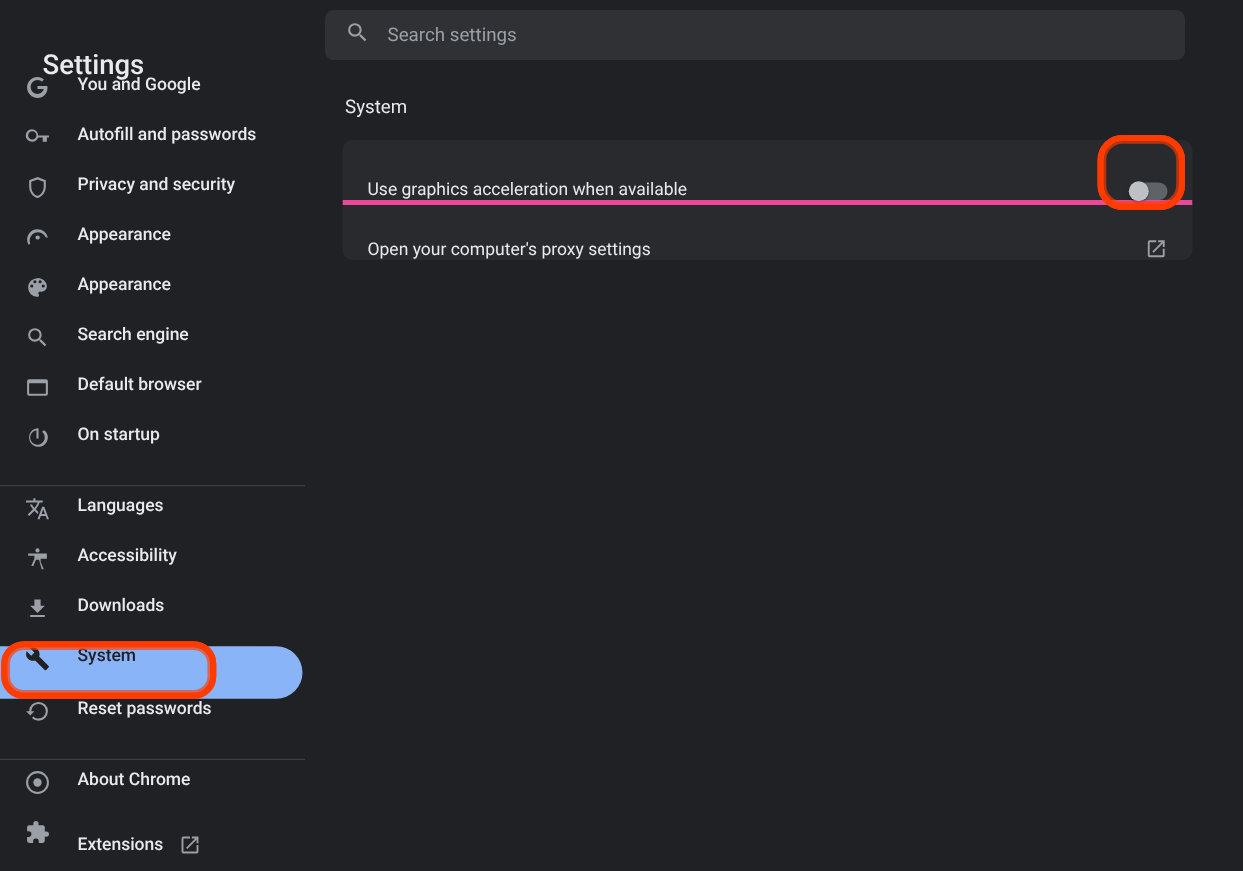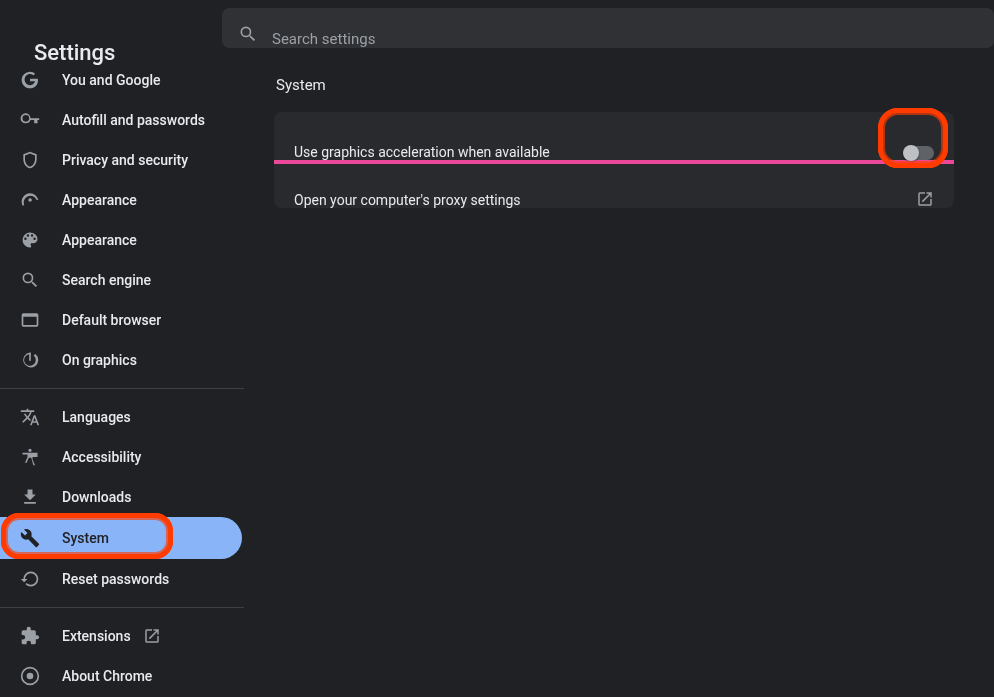--- a/index.html
+++ b/index.html
@@ -1,26 +1,26 @@
 <!DOCTYPE html>
 <html><head>
   <meta charset="utf-8">
   <style>
     * { margin:0; padding:0; box-sizing:border-box; font-family:Roboto,"Segoe UI",Arial,sans-serif; -webkit-font-smoothing:antialiased; }
     body { width:994px; height:697px; background:#202124; color:#e8eaed; overflow:hidden; position:relative; }
     .header { height:56px; display:flex; align-items:center; }
     .header-left { display:flex; align-items:center; gap:18px; padding-left:16px; width:260px; }
     .app-title { font-size:22px; font-weight:500; color:#e8eaed;margin-top:48px; }
     .search-wrap { flex:1; display:flex; justify-content:flex-start; }
-    .search { width:772px; height:40px; background:#303134; border-radius:7px; display:flex; align-items:flex-end; padding:0 16px; gap:14px; }
+    .search { width:688px; height:40px; background:#303134; border-radius:7px; display:flex; align-items:center; padding:0 16px; gap:14px; }
     .search input { flex:1; background:transparent; border:none; outline:none; color:#e8eaed; font-size:15px; }
     .search input::placeholder { color:#9aa0a6; }
     .layout { display:flex; height:calc(697px - 56px); }
     .sidebar { width:244px; padding-top:4px; }
-    .nav-item { height:40px; display:flex; align-items:center; padding-left:20px; gap:22px; font-size:14px; font-weight:500; color:#e8eaed; cursor:pointer; border-top-right-radius:20px; border-bottom-right-radius:20px; margin-right:4px; }
+    .nav-item { height:40px; display:flex; padding-left:20px; gap:22px; font-size:14px; font-weight:500; color:#e8eaed; cursor:pointer; border-top-right-radius:20px; border-bottom-right-radius:20px; margin-right:4px; }
     .nav-item.active { background:#8ab4f8; color:#202124; border-top-right-radius:22px; border-bottom-right-radius:22px; margin-right:2px; height:42px; }
     .nav-item .icon { width:20px; height:20px; display:flex; align-items:center; justify-content:center; flex-shrink:0; }
     .nav-item svg { width:20px; height:20px; fill:#9aa0a6; }
     .nav-item.active svg { fill:#202124; }
     .nav-sep { height:1px; background:#3c4043; margin:8px 0 8px 0; }
     .ext-row { display:flex; align-items:center; gap:12px; }
     .main { flex:1; padding:20px 36px 0 30px; }
     .section-title { font-size:15px; font-weight:400; color:#e8eaed; margin-bottom:18px; padding-left:2px; }
     .card { background:#292a2d; border-radius:8px; overflow:hidden; width:680px; }
     .card-row { height:48px; display:flex; align-items:flex-end; justify-content:space-between; padding:0 20px; font-size:14px; color:#e8eaed; cursor:pointer; }
@@ -119,21 +119,21 @@
           </svg>
         </span>
       <span>Default browser</span>
     </div>
     <div class="nav-item">
       <span class="icon">
           <svg viewBox="0 0 24 24">
             <path d="M13 3h-2v10h2V3zm4.83 2.17l-1.42 1.42A7 7 0 1112 5v-2a9 9 0 106.83 2.17z"></path>
           </svg>
         </span>
-      <span>On graphics</span>
+      <span>On startup</span>
     </div>
 
     <div class="nav-sep"></div>
 
     <div class="nav-item">
       <span class="icon">
           <svg viewBox="0 0 24 24">
             <path d="M12.87 15.07l-2.54-2.51.03-.03A17.52 17.52 0 0014.07 6H17V4h-7V2H8v2H1v2h11.17C11.5 7.92 10.44 9.75 9 11.35 8.07 10.32 7.3 9.19 6.69 8H4.69c.73 1.63 1.73 3.17 2.98 4.56L2.58 17.58 4 19l5-5 3.11 3.11.76-2.04zM18.5 10h-2L12 22h2l1.12-3h4.75L21 22h2l-4.5-12zm-2.62 7l1.62-4.33L19.12 17h-3.24z"></path>
           </svg>
         </span>
@@ -167,41 +167,41 @@
       <span class="icon">
           <svg viewBox="0 0 24 24">
             <path d="M13 3a9 9 0 00-9 9H1l3.89 3.89.07.14L9 12H6a7 7 0 117 7c-1.93 0-3.68-.79-4.94-2.06l-1.42 1.42A8.95 8.95 0 0013 21a9 9 0 000-18z"></path>
           </svg>
         </span>
       <span>Reset passwords</span>
     </div>
 
     <div class="nav-sep"></div>
 
+    <div class="nav-item">
+      <span class="icon">
+          <svg viewBox="0 0 24 24">
+            <circle cx="12" cy="12" r="10" fill="none" stroke="#9aa0a6" stroke-width="2"></circle>
+            <circle cx="12" cy="12" r="4" fill="#9aa0a6"></circle>
+          </svg>
+        </span>
+      <span>About Chrome</span>
+    </div>
     <div class="nav-item">
       <span class="icon">
           <svg viewBox="0 0 24 24">
             <path d="M20.5 11H19V7a2 2 0 00-2-2h-4V3.5a2.5 2.5 0 10-5 0V5H4a2 2 0 00-2 2v3.8h1.5a2.7 2.7 0 010 5.4H2V20a2 2 0 002 2h3.8v-1.5a2.7 2.7 0 015.4 0V22H17a2 2 0 002-2v-4h1.5a2.5 2.5 0 000-5z"></path>
           </svg>
         </span>
       <span class="ext-row">
         <span>Extensions</span>
         <span class="ext-link-icon"><svg viewBox="0 0 24 24">
               <path d="M14 3v2h3.59L7.76 14.83l1.41 1.41L19 6.41V10h2V3h-7zM19 19H5V5h7V3H5a2 2 0 00-2 2v14a2 2 0 002 2h14a2 2 0 002-2v-7h-2v7z"></path>
             </svg></span>
       </span>
-    </div>
-    <div class="nav-item">
-      <span class="icon">
-          <svg viewBox="0 0 24 24">
-            <circle cx="12" cy="12" r="10" fill="none" stroke="#9aa0a6" stroke-width="2"></circle>
-            <circle cx="12" cy="12" r="4" fill="#9aa0a6"></circle>
-          </svg>
-        </span>
-      <span>About Chrome</span>
     </div>
   </div>
 
   <div class="main">
     <div class="section-title">System</div>
     <div class="card">
       <div class="card-row">
         <span>Use graphics acceleration when available</span>
         <span class="toggle"></span>
       </div>

